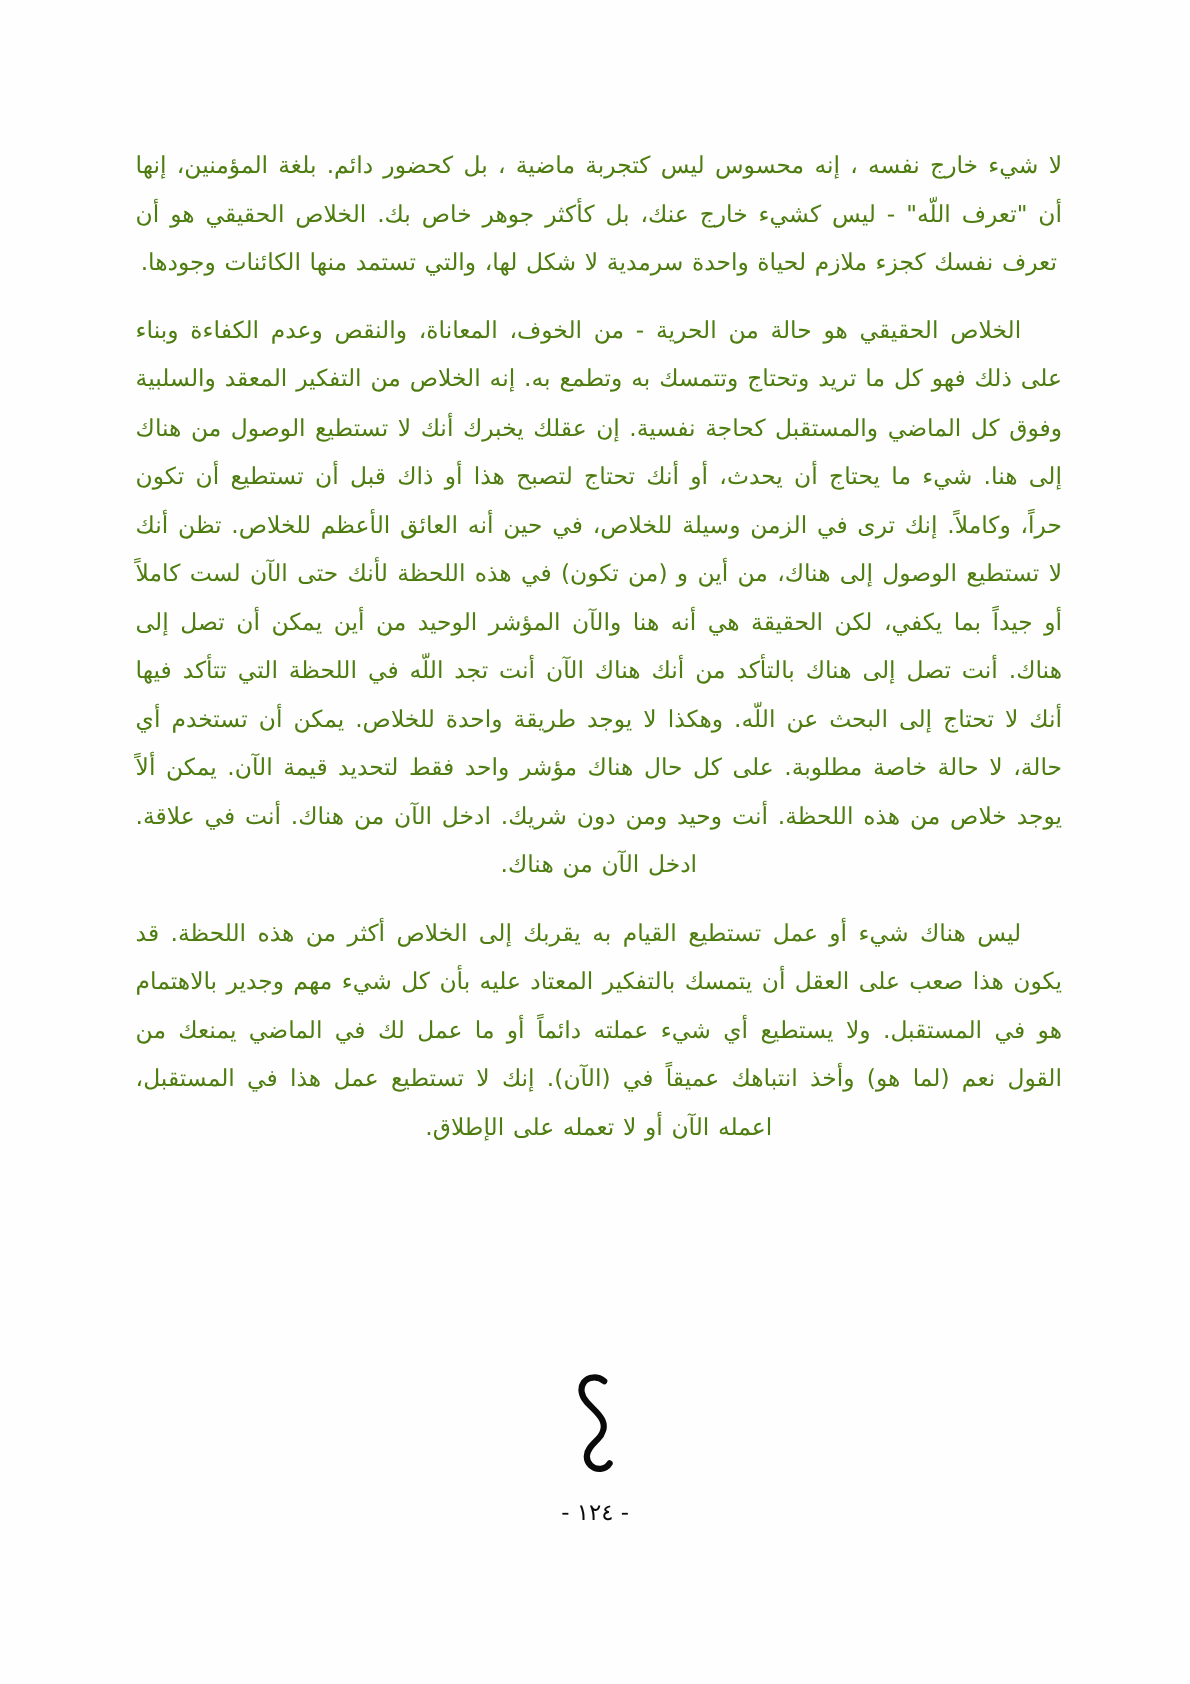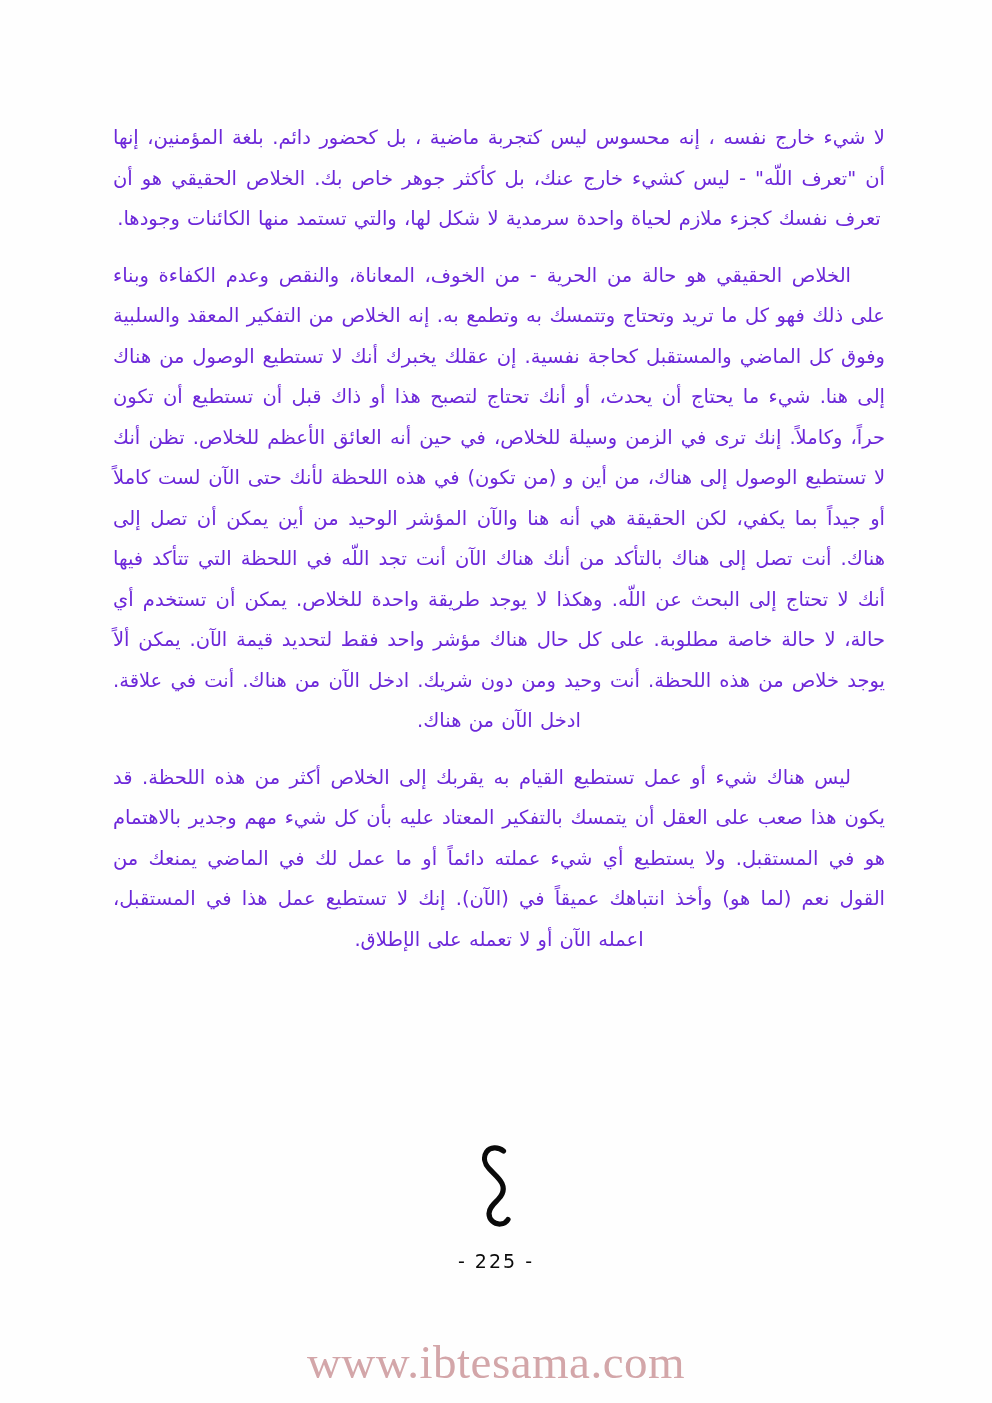--- a/index.html
+++ b/index.html
@@ -24,21 +24,21 @@
 
   
   .textblock {
     position: absolute;
     left: 113px;
     top: 118px;
     width: 772px;
     direction: rtl;
     text-align: justify;
     text-align-last: center;
-    color: #6d28d9;
+    color: #4d7c0f;
     font-family: "DejaVu Sans", sans-serif;
     font-size: 19.5px;
     line-height: 40.5px;
     letter-spacing: 0.1px;
     word-spacing: 1px;
     -webkit-font-smoothing: none;
   }
 
   .para {
     margin: 0;
@@ -120,17 +120,16 @@
     <svg class="ornament" viewBox="0 0 46 86" xmlns="http://www.w3.org/2000/svg">
       <path d="M30.5 6.0 C25.0 1.5 17.0 2.0 13.5 7.0 C10.0 12.0 11.5 18.5 16.0 23.5
                C20.5 28.5 26.5 33.0 29.0 38.5 C31.5 44.0 29.5 50.0 25.0 54.5
                C20.5 59.0 16.0 63.0 16.0 68.5 C16.0 74.5 21.0 79.5 27.5 79.0
                C31.0 78.7 33.5 77.0 35.0 74.5" fill="none" stroke="#0a0a0a" stroke-width="5.2" stroke-linecap="round" stroke-linejoin="round"></path>
       <circle cx="19.5" cy="14.5" r="1.6" fill="#ffffff"></circle>
       <circle cx="24.5" cy="62.5" r="1.6" fill="#ffffff"></circle>
     </svg>
   </div>
 
-  <div class="folio">- 225 -</div>
+  <div class="folio">- ١٢٤ -</div>
 
-  <div class="watermark">www.ibtesama.com</div>
 
 </div>
 
 </body></html>

